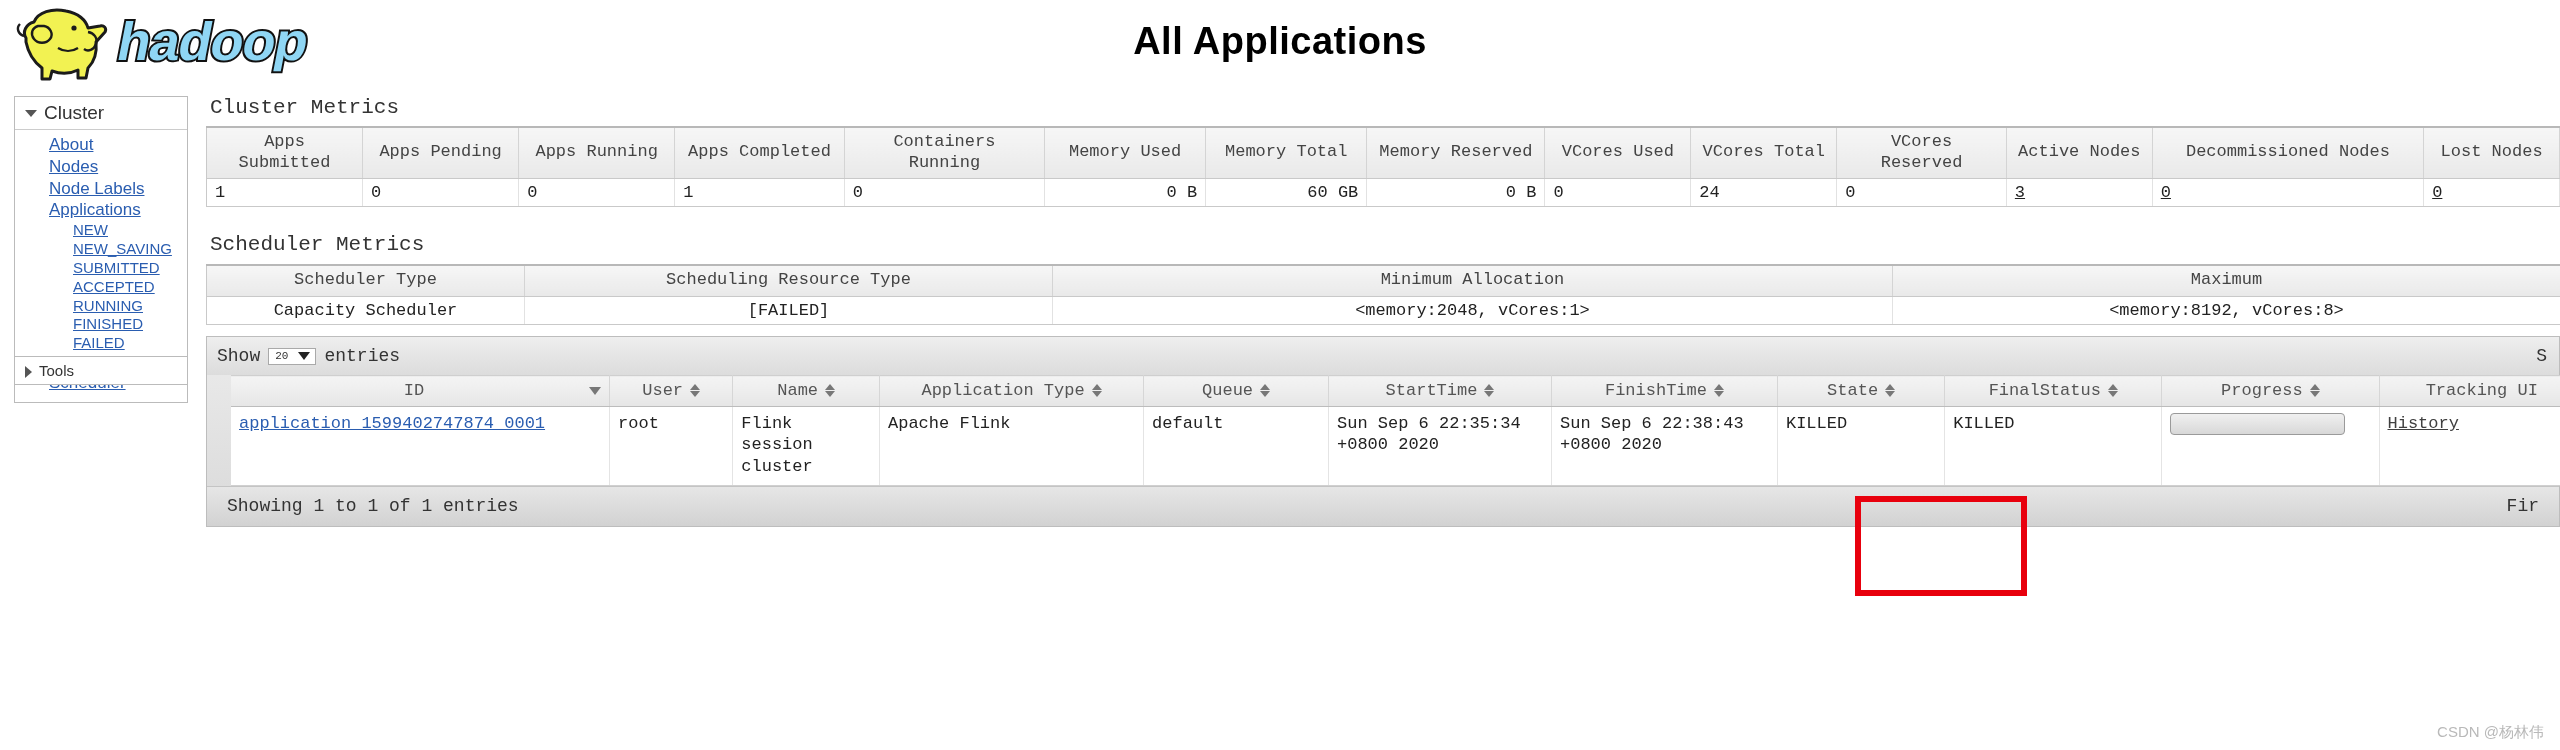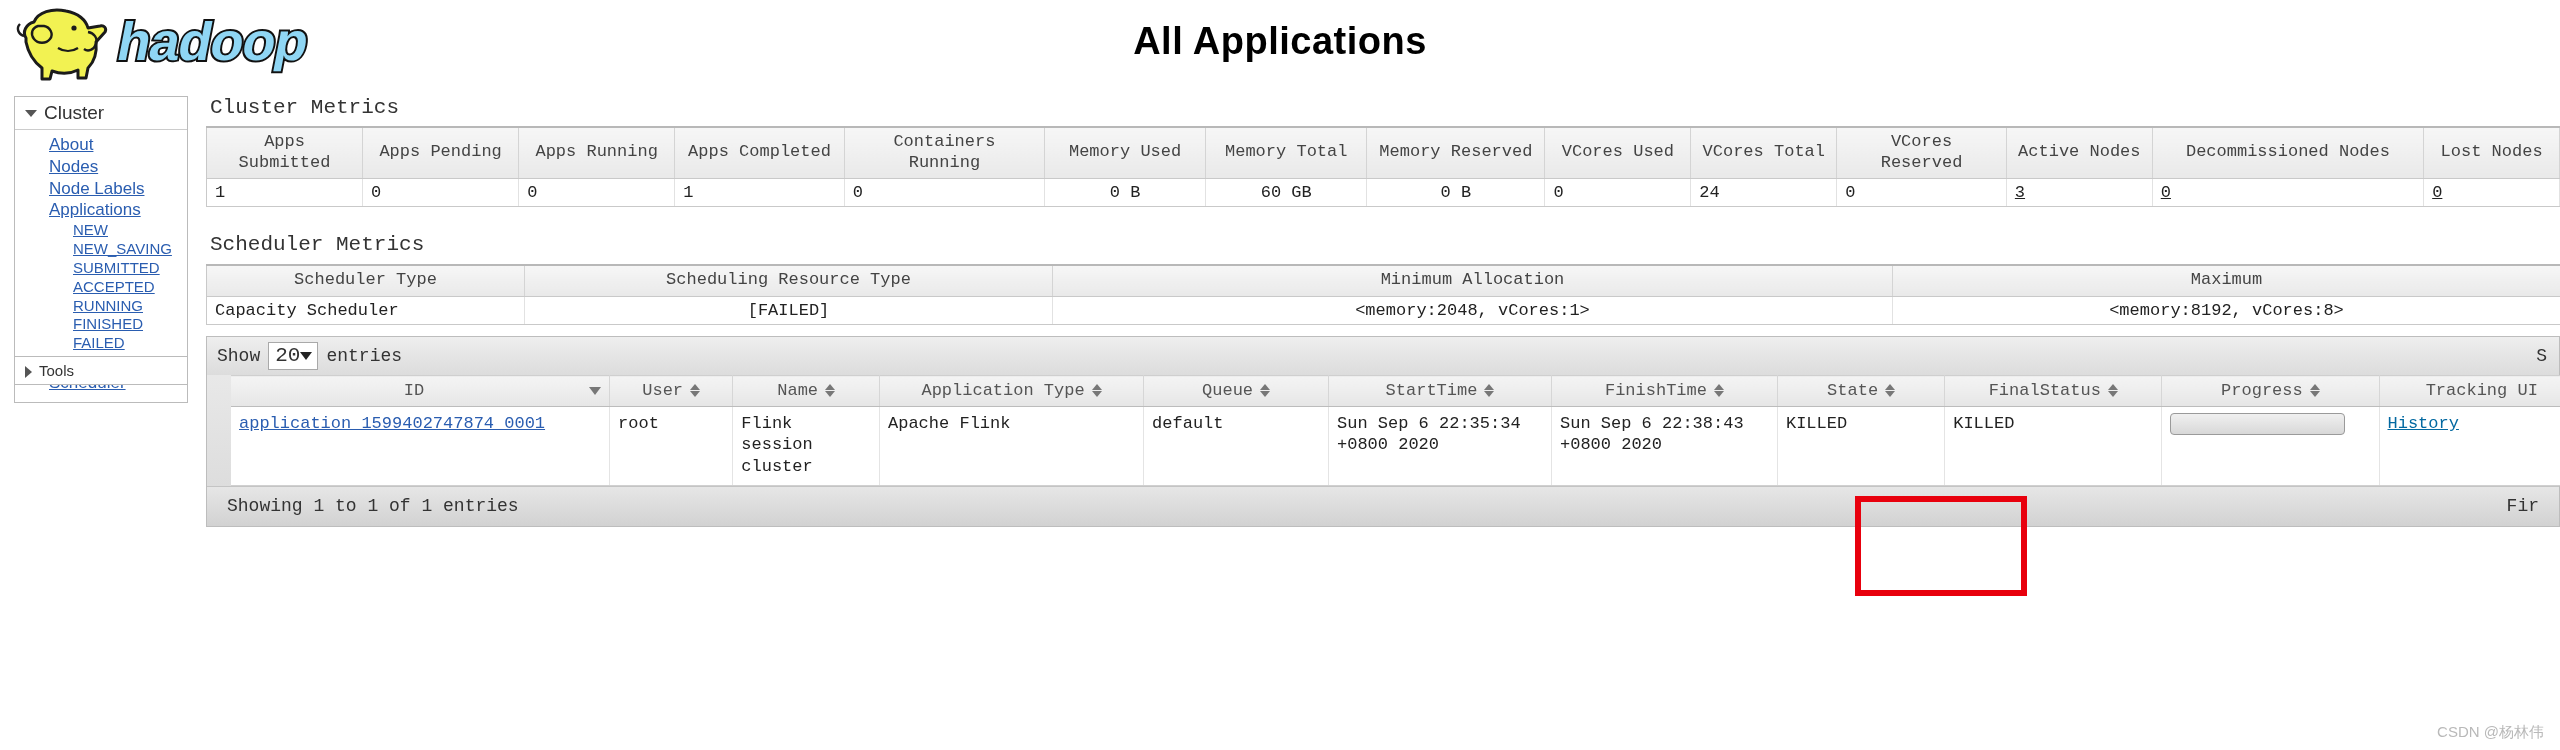--- a/index.html
+++ b/index.html
@@ -98,49 +98,49 @@
     line-height: 1.22;
   }
   .metrics-table td {
     border-right: 1px solid #e2e2e2;
     border-bottom: 1px solid #c9c9c9;
     font-size: 17px; color: #222;
     padding: 4px 8px;
     text-align: left;
     background: #fff;
   }
-  .metrics-table td.num-right { text-align: center; }
+  .metrics-table td.num-right { text-align: right; }
   .metrics-table td a { color: #222; text-decoration: underline; cursor: pointer; }
 
   .sched-table { margin-top: 8px; }
   .sched-table th { text-align: center; }
-  .sched-table td { text-align: left; }
+  .sched-table td { text-align: center; }
   .sched-table td.c { text-align: center; }
 
   
   .dt-wrap {
     margin-top: 11px;
     border: 1px solid #bdbdbd;
     background: linear-gradient(to bottom, #ececec, #d9d9d9);
     width: 2354px;
   }
   .dt-top {
     height: 38px;
     display: flex; align-items: center;
     padding: 0 10px;
     font-size: 18px; color: #333;
     background: linear-gradient(to bottom, #eeeeee, #dcdcdc);
     justify-content: space-between;
   }
   .dt-length { display: flex; align-items: center; gap: 8px; }
   .dt-select {
-    display: inline-flex; align-items: center; 
+    display: inline-flex; align-items: center; gap: 10px;
     background: #fff; border: 1px solid #a9a9a9;
     padding: 1px 5px 2px 6px;
-    font-size: 21px; color: #333;
+    font-size: 11px; color: #333;
     cursor: pointer;
   }
   .caret-down {
     width: 0; height: 0;
     border-left: 6px solid transparent;
     border-right: 6px solid transparent;
     border-top: 8px solid #222;
   }
   .dt-search { font-size: 18px; color: #333; padding-right: 2px; }
 
@@ -184,21 +184,21 @@
   .apps-table td {
     border-right: 1px solid #e4e4e4;
     border-bottom: 1px solid #d0d0d0;
     font-size: 17px; color: #222;
     padding: 6px 8px 8px 8px;
     vertical-align: top;
     line-height: 1.25;
     background: #fff;
   }
   .app-id-link { color: #2a5db0; text-decoration: underline; cursor: pointer; }
-  .history-link { color: #0369a1; text-decoration: underline; cursor: pointer; }
+  .history-link { color: #404040; text-decoration: underline; cursor: pointer; }
   .progress-outer {
     width: 175px; height: 22px;
     border: 1px solid #9a9a9a;
     border-radius: 4px;
     background: linear-gradient(to bottom, #f0f0f0, #d8d8d8);
     overflow: hidden;
   }
   .progress-inner { height: 100%; width: 0%; background: #6aa84f; }
 
   .dt-bottom {

